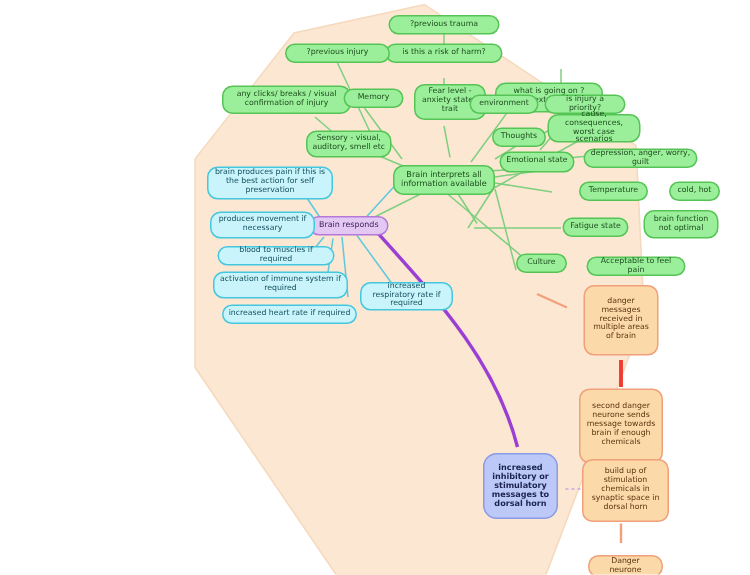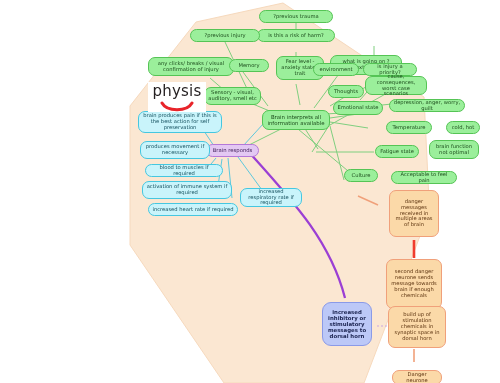--- a/index.html
+++ b/index.html
@@ -172,21 +172,15 @@
     <div class="node periwinkle" style="left:322px;top:302px;width:50px;height:44px;font-size:5.4px;">increased inhibitory or stimulatory messages to dorsal horn</div>
 
     <div class="node orange" style="left:389px;top:190px;width:50px;height:47px;font-size:5.2px;">danger messages received in multiple areas of brain</div>
 
     <div class="node orange" style="left:386px;top:259px;width:56px;height:50px;font-size:5.2px;">second danger neurone sends message towards brain if enough chemicals</div>
 
     <div class="node orange" style="left:388px;top:306px;width:58px;height:42px;font-size:5.2px;">build up of stimulation chemicals in synaptic space in dorsal horn</div>
 
     <div class="node orange" style="left:392px;top:370px;width:50px;height:15px;font-size:5.2px;">Danger neurone</div>
 
-    <div class="logo" style="left:148px;top:82px;width:58px;height:30px;">
-      <div class="word">physis</div>
-      <svg class="swoosh" viewBox="0 0 34 11">
-        <path d="M2,2 C7,11 27,11 32,2" fill="none" stroke="#e8242a" stroke-width="3" stroke-linecap="round"></path>
-      </svg>
-    </div>
 
   </div>
 </div>
 
 </body></html>

